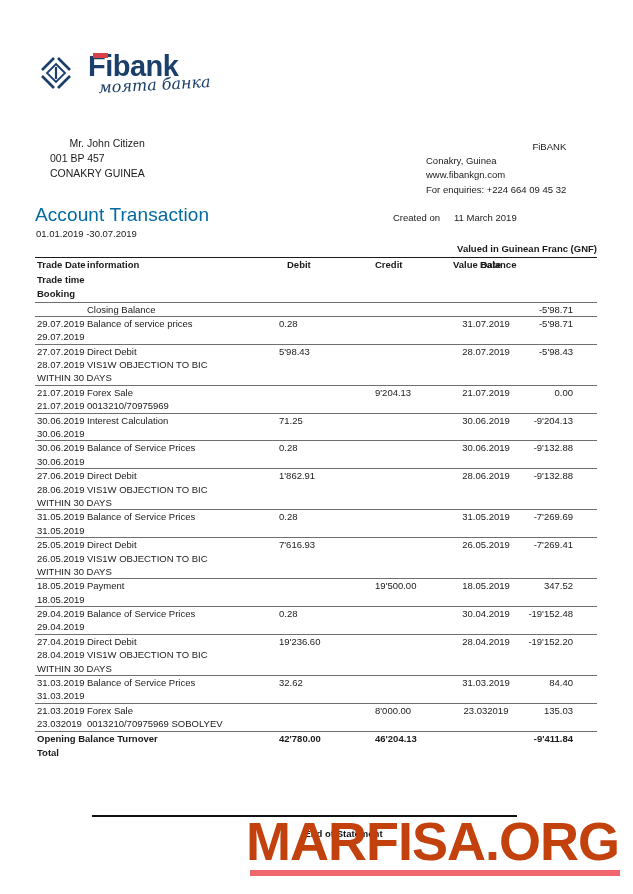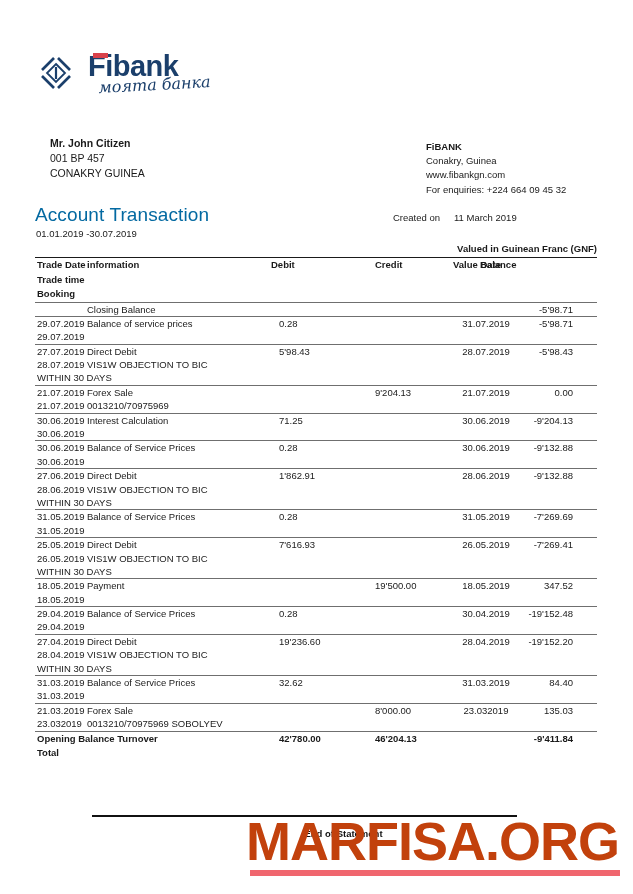--- a/index.html
+++ b/index.html
@@ -71,21 +71,21 @@
     font-size: 10.5px;
     line-height: 15px;
   }
   .addr-right {
     position: absolute;
     left: 426px;
     top: 140px;
     font-size: 9.5px;
     line-height: 14.2px;
   }
-  .addr-name { font-weight: bold; }
+  .addr-name { font-weight: normal; text-align: right; }
 
   
   .title {
     position: absolute;
     left: 35px;
     top: 204px;
     font-size: 19px;
     color: #0369a1;
     letter-spacing: 0.1px;
   }
@@ -136,21 +136,21 @@
     white-space: nowrap;
   }
   .c-date  { position: absolute; left: 2px; }
   .c-info  { position: absolute; left: 52px; }
   .c-debit { position: absolute; left: 244px; }
   .c-credit{ position: absolute; left: 340px; }
   .c-value { position: absolute; left: 405px; width: 92px; text-align: center; }
   .c-bal   { position: absolute; left: 448px; width: 90px; text-align: right; }
 
   .head .line { height: 14.5px; line-height: 14.5px; font-weight: bold; }
-  .head .c-debit  { left: 236px; }
+  .head .c-debit  { left: 252px; }
   .head .c-credit { left: 340px; }
   .head .c-value  { left: 418px; width: 92px; text-align: left; }
   .head .c-bal    { left: 445px; width: 90px; text-align: left; }
 
   .totals { font-weight: bold; }
   .totals .line { height: 14px; line-height: 14px; }
 
   
   .footer-rule {
     position: absolute;

